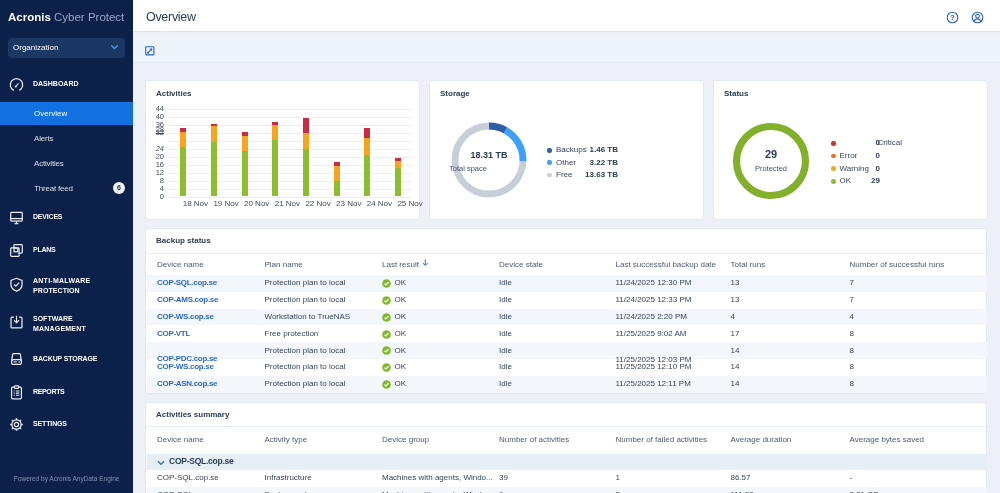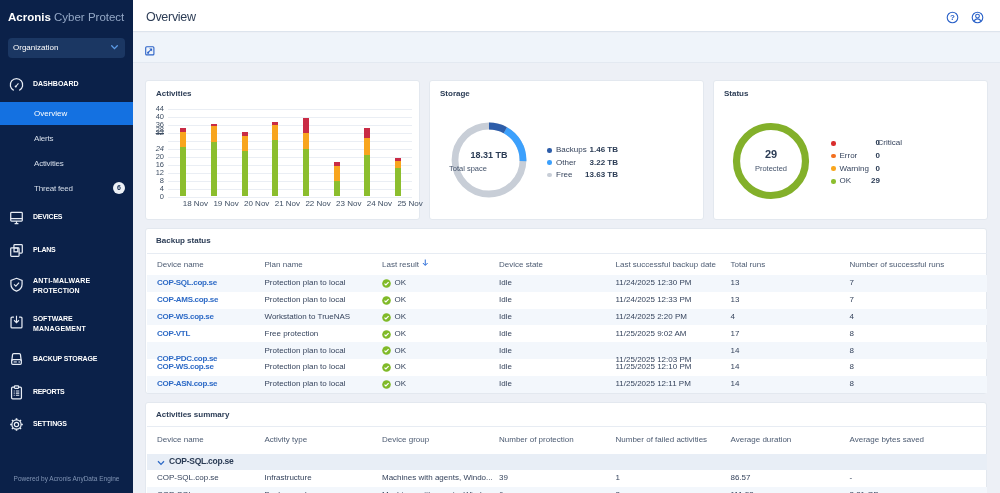--- a/index.html
+++ b/index.html
@@ -342,21 +342,21 @@
   <div class="td" style="left:584.5px; top:150.2px;">14</div>
   <div class="td" style="left:703.5px; top:150.2px;">8</div>
 </div>
 
 <div class="card" id="cardSum" style="left:145px; top:402px; width:842px; height:108px;">
   <div class="ctitle" style="top:6.5px;">Activities summary</div>
   <div class="divline" style="top:22.5px;"></div>
   <div class="th" style="left:11px; top:32px;">Device name</div>
   <div class="th" style="left:118.5px; top:32px;">Activity type</div>
   <div class="th" style="left:236px; top:32px;">Device group</div>
-  <div class="th" style="left:353px; top:32px;">Number of protection</div>
+  <div class="th" style="left:353px; top:32px;">Number of activities</div>
   <div class="th" style="left:469.5px; top:32px;text-align:center;">Number of failed activities</div>
   <div class="th" style="left:584.5px; top:32px;">Average duration</div>
   <div class="th" style="left:703.5px; top:32px;">Average bytes saved</div>
   <div style="position:absolute; left:1px; top:51px; width:840px; height:15.7px; background:#e8eef6;"></div>
   <svg style="position:absolute; left:11px; top:56.5px;" width="8" height="6" viewBox="0 0 8 6">
       <path d="M1 1.2 L4 4.4 L7 1.2" stroke="#2d6ac6" stroke-width="1.3" fill="none"></path>
     </svg>
   <div class="td" style="left:23px; top:53.4px; font-weight:bold; color:#2b3c55; font-size:8.5px; letter-spacing:-0.25px;">COP-SQL.cop.se</div>
   <div class="row" style="top:66.7px; height:16.8px;"></div>
   <div class="td" style="left:11px; top:70.1px;">COP-SQL.cop.se</div>

